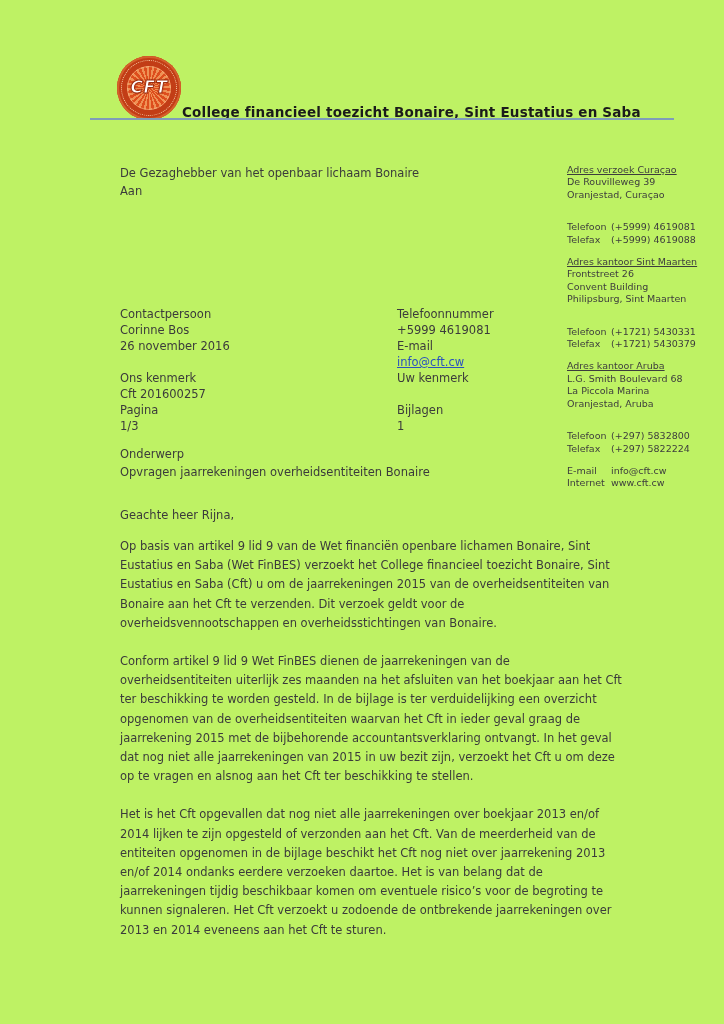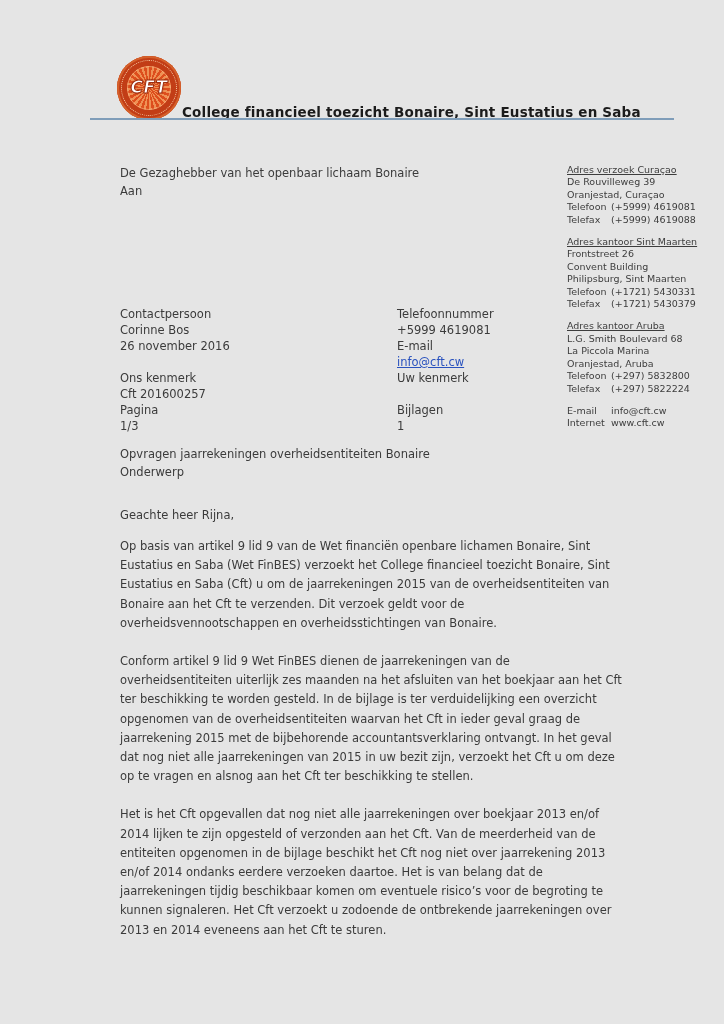--- a/index.html
+++ b/index.html
@@ -3,21 +3,21 @@
 <meta charset="utf-8">
 <style>
   * { margin: 0; padding: 0; box-sizing: border-box; }
   html, body { background: #ffffff; }
   body { font-family: "DejaVu Sans", "Liberation Sans", sans-serif; }
 
   .page {
     position: relative;
     width: 724px;
     height: 1024px;
-    background: #e5e5e5;
+    background: #bef264;
     overflow: hidden;
     color: #3b3b3b;
   }
 
   
   .logo {
     position: absolute;
     left: 117px; top: 56px;
     width: 64px; height: 64px;
     border-radius: 50%;
@@ -71,21 +71,21 @@
   .sidebar {
     position: absolute;
     left: 567px; top: 164px;
     width: 156px;
     font-size: 9.5px;
     line-height: 12.4px;
     color: #3d3d3d;
   }
   .office { margin-bottom: 10px; }
   .office-heading { text-decoration: underline; }
-  .phones { margin-top: 0; }
+  .phones { margin-top: 20px; }
   .kv-row { display: flex; }
   .kv-row .kv-label { width: 44px; flex: 0 0 44px; }
   .sidebar-contact { margin-top: 10px; }
 
   
   .recipient {
     position: absolute;
     left: 120px; top: 165px;
     font-size: 11.5px;
     line-height: 17.5px;
@@ -175,22 +175,22 @@
         <div class="value"></div>
       </div>
       <div class="pair">
         <div class="label">Bijlagen</div>
         <div class="value">1</div>
       </div>
     </div>
   </div>
 
   <div class="subject">
+    <div>Onderwerp</div>
     <div>Opvragen jaarrekeningen overheidsentiteiten Bonaire</div>
-    <div>Onderwerp</div>
   </div>
 
   <div class="salutation">Geachte heer Rijna,</div>
   <div class="body-text">
     <p>Op basis van artikel 9 lid 9 van de Wet financiën openbare lichamen Bonaire, Sint Eustatius en Saba (Wet FinBES) verzoekt het College financieel toezicht Bonaire, Sint Eustatius en Saba (Cft) u om de jaarrekeningen 2015 van de overheidsentiteiten van Bonaire aan het Cft te verzenden. Dit verzoek geldt voor de overheidsvennootschappen en overheidsstichtingen van Bonaire.</p>
     <p>Conform artikel 9 lid 9 Wet FinBES dienen de jaarrekeningen van de overheidsentiteiten uiterlijk zes maanden na het afsluiten van het boekjaar aan het Cft ter beschikking te worden gesteld. In de bijlage is ter verduidelijking een overzicht opgenomen van de overheidsentiteiten waarvan het Cft in ieder geval graag de jaarrekening 2015 met de bijbehorende accountantsverklaring ontvangt. In het geval dat nog niet alle jaarrekeningen van 2015 in uw bezit zijn, verzoekt het Cft u om deze op te vragen en alsnog aan het Cft ter beschikking te stellen.</p>
     <p>Het is het Cft opgevallen dat nog niet alle jaarrekeningen over boekjaar 2013 en/of 2014 lijken te zijn opgesteld of verzonden aan het Cft. Van de meerderheid van de entiteiten opgenomen in de bijlage beschikt het Cft nog niet over jaarrekening 2013 en/of 2014 ondanks eerdere verzoeken daartoe. Het is van belang dat de jaarrekeningen tijdig beschikbaar komen om eventuele risico’s voor de begroting te kunnen signaleren. Het Cft verzoekt u zodoende de ontbrekende jaarrekeningen over 2013 en 2014 eveneens aan het Cft te sturen.</p>
   </div>
 
   <aside class="sidebar">

